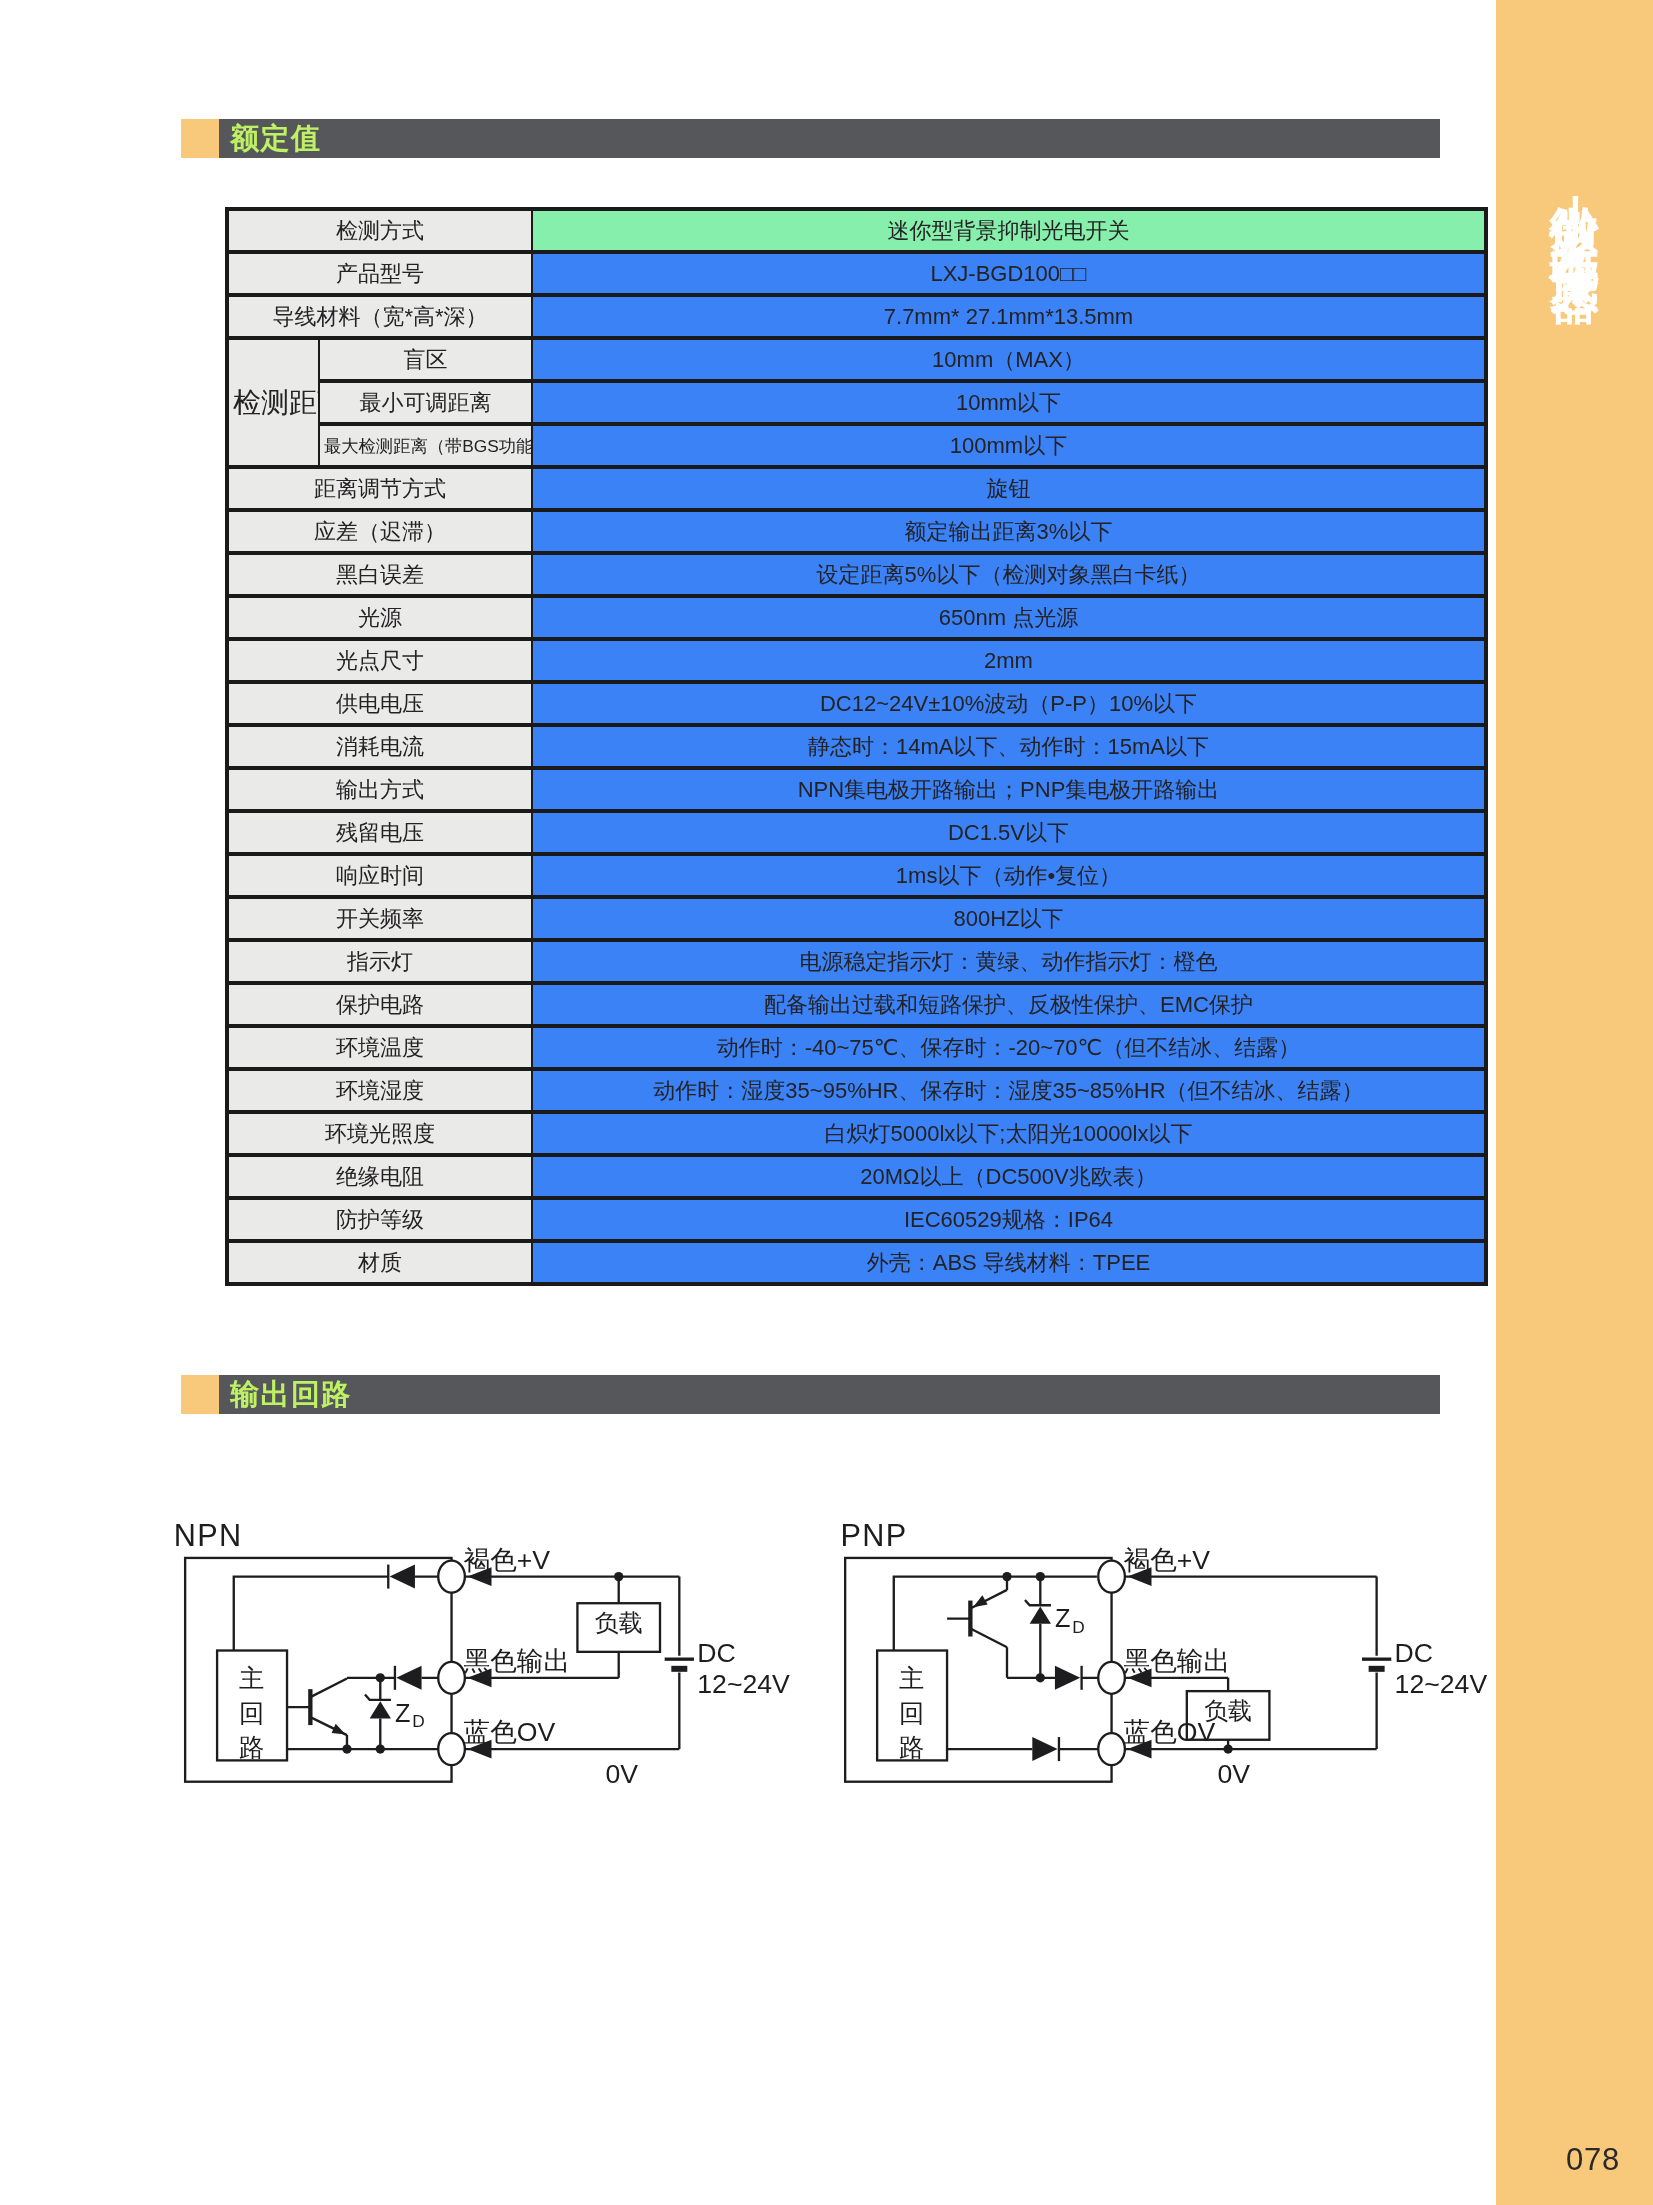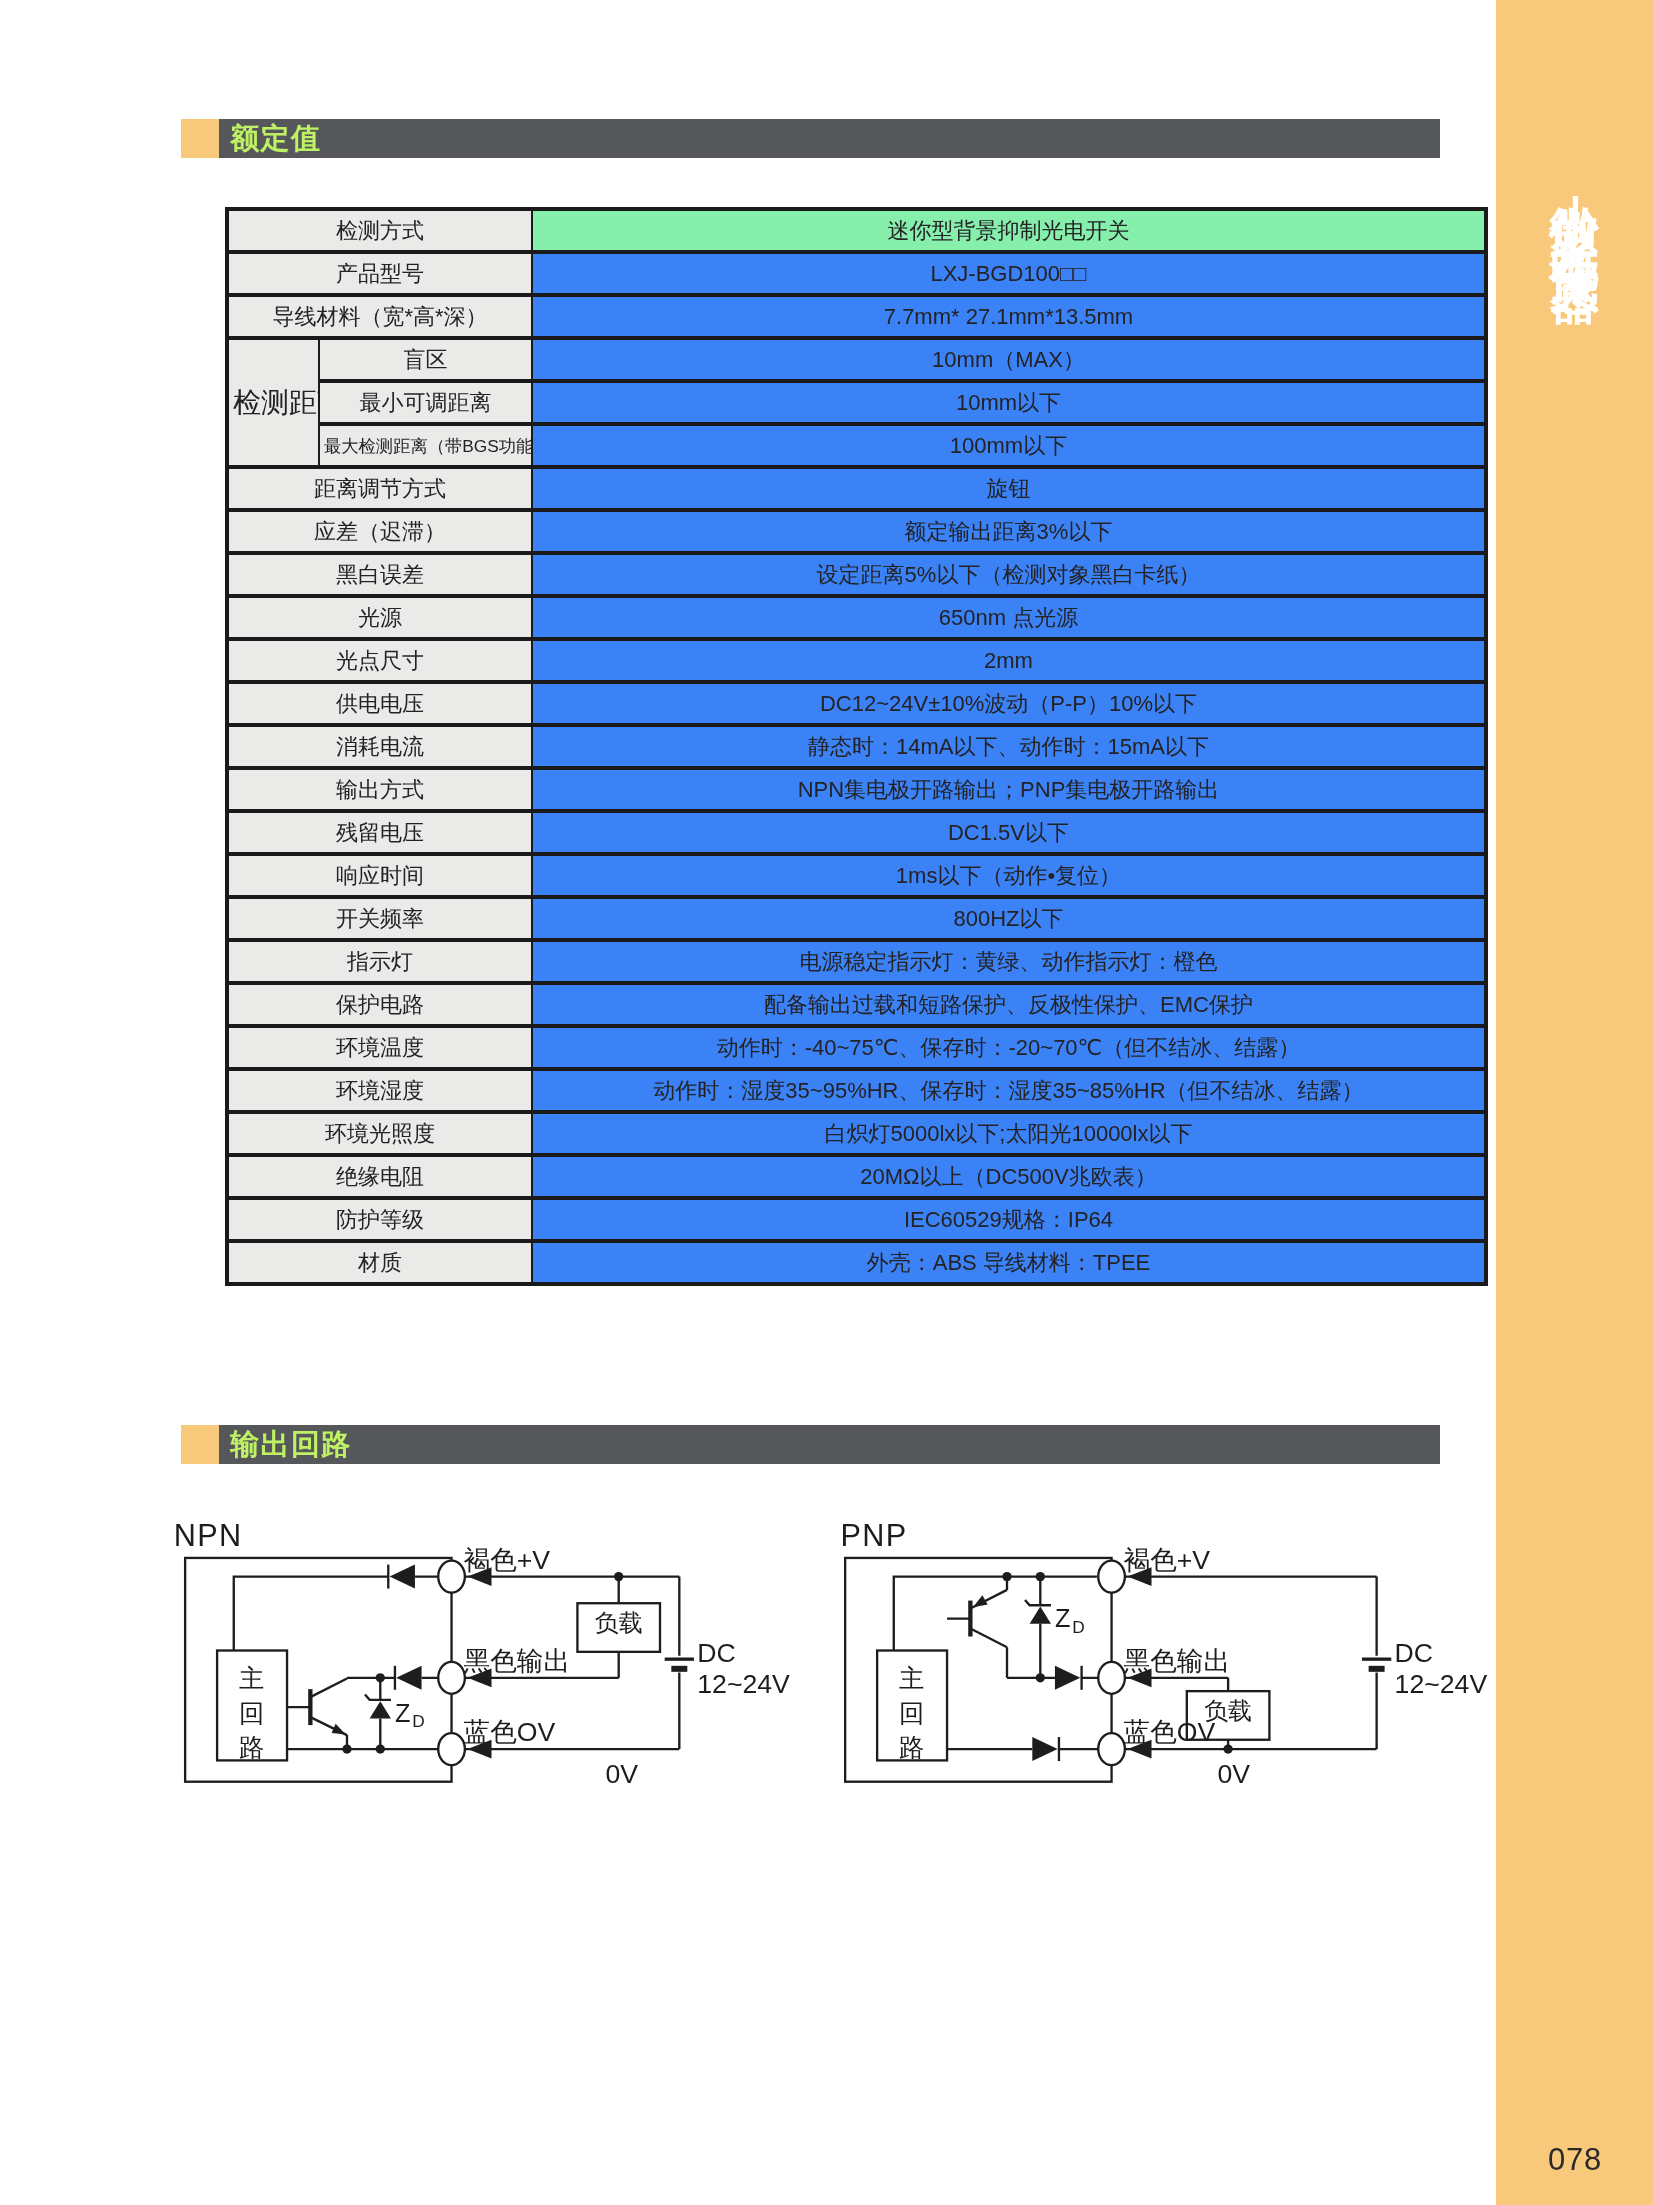--- a/index.html
+++ b/index.html
@@ -18,38 +18,38 @@
     background:#F8C87B;
   }
   .sidebar-title {
     position:absolute; top:155px; left:50%;
     transform:translateX(-50%);
     writing-mode:vertical-rl; text-orientation:upright;
     font-size:49px; font-weight:bold; color:#ffffff;
     letter-spacing:12px; white-space:nowrap;
   }
   .page-number {
-    position:absolute; top:2142px; left:52px;
+    position:absolute; top:2142px; left:70px;
     font-size:31px; color:#2b2a2a; letter-spacing:0.7px;
   }
   
   .section-header {
     position:absolute; left:181px; height:39px; display:flex;
   }
   .section-header .chip { width:38px; height:39px; background:#F8C87B; }
   .section-header .bar {
     width:1221px; height:39px; background:#56575A;
     display:flex; align-items:center;
   }
   .section-header .bar span {
     color:#bef264; font-size:29px; font-weight:700;
     padding-left:11.3px; letter-spacing:1.3px;
   }
   #header-rated  { top:119px; }
-  #header-output { top:1425px; }
+  #header-output { top:1375px; }
   
   .spec-table-wrap { position:absolute; left:181px; top:207px; }
   table.spec {
     border-collapse:collapse; table-layout:fixed;
     width:1259px;
     margin-left:44px;
   }
   table.spec td {
     border-top:4px solid #1A1A1A;
     border-bottom:4px solid #1A1A1A;

